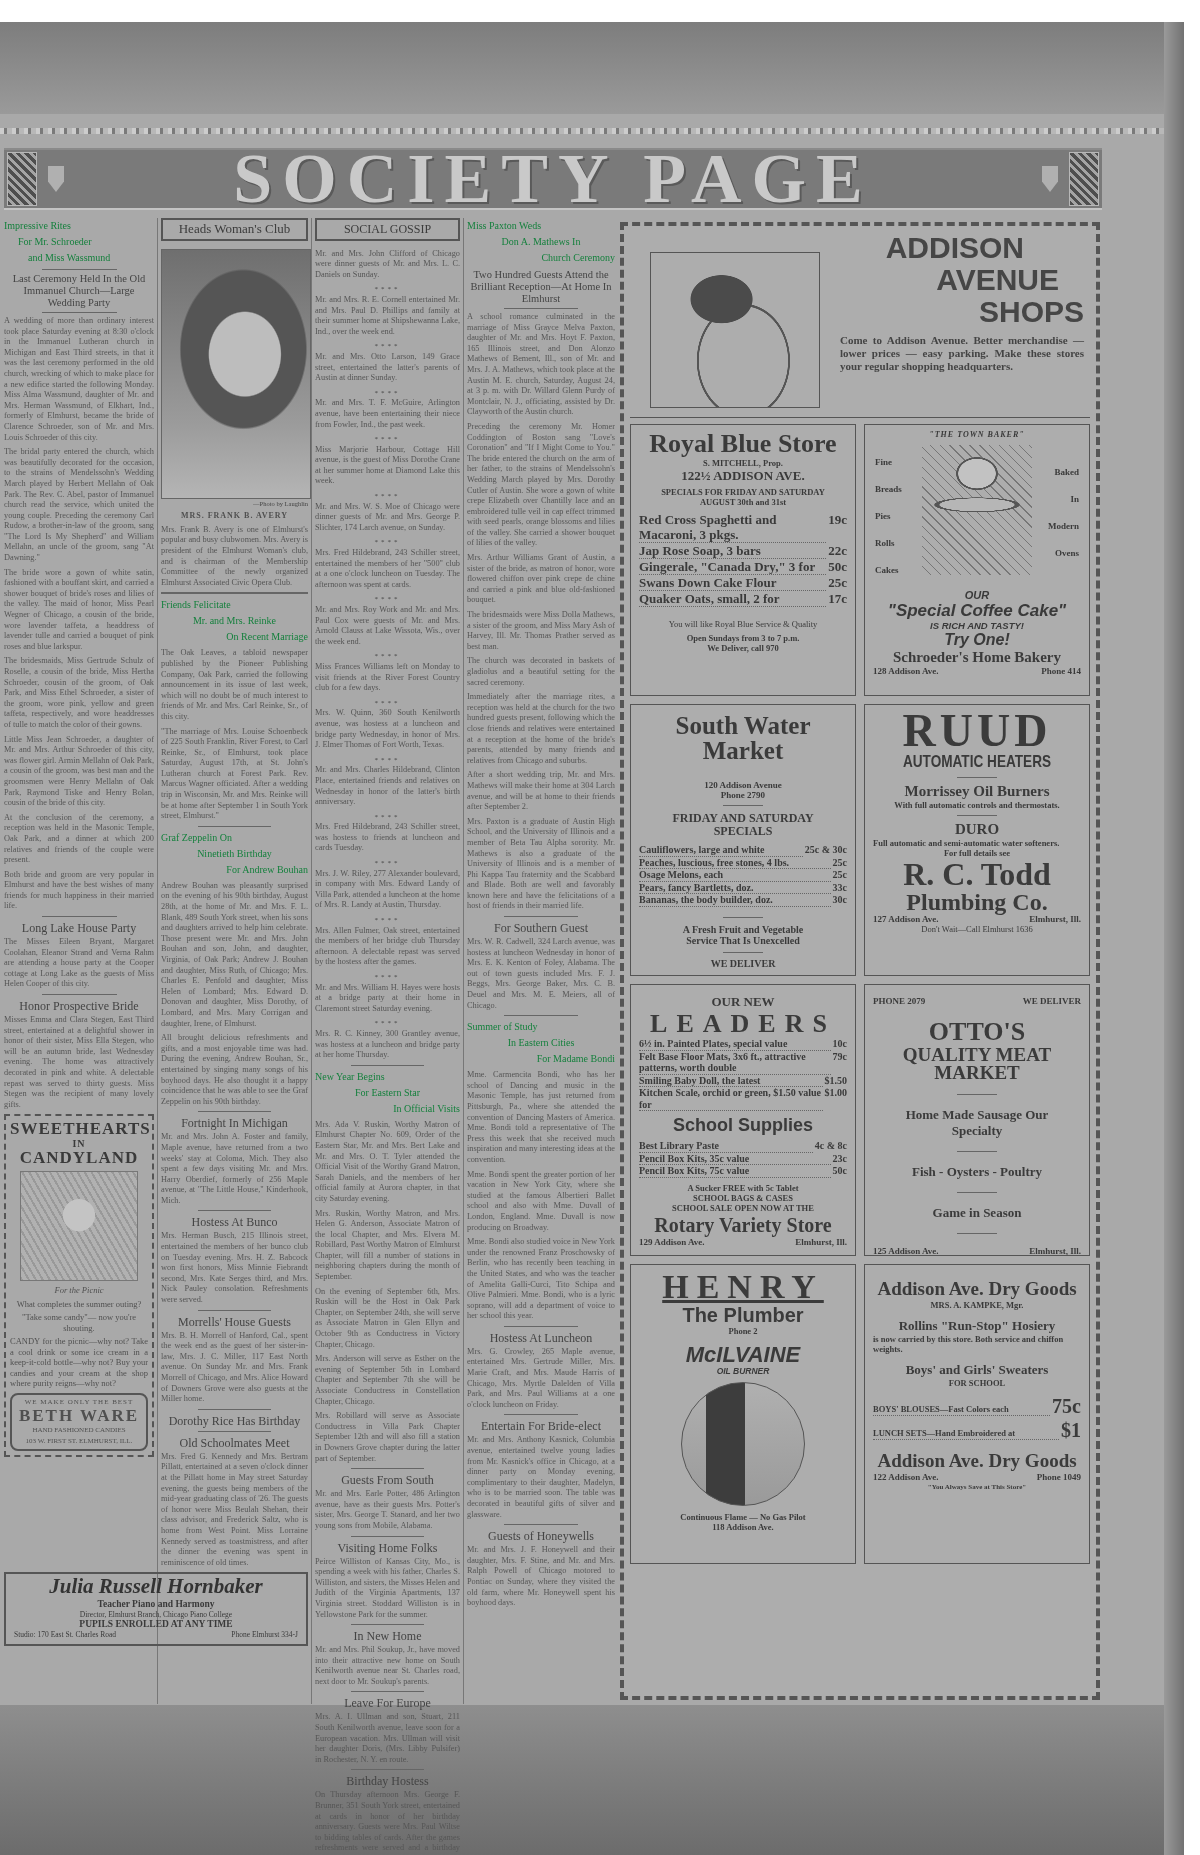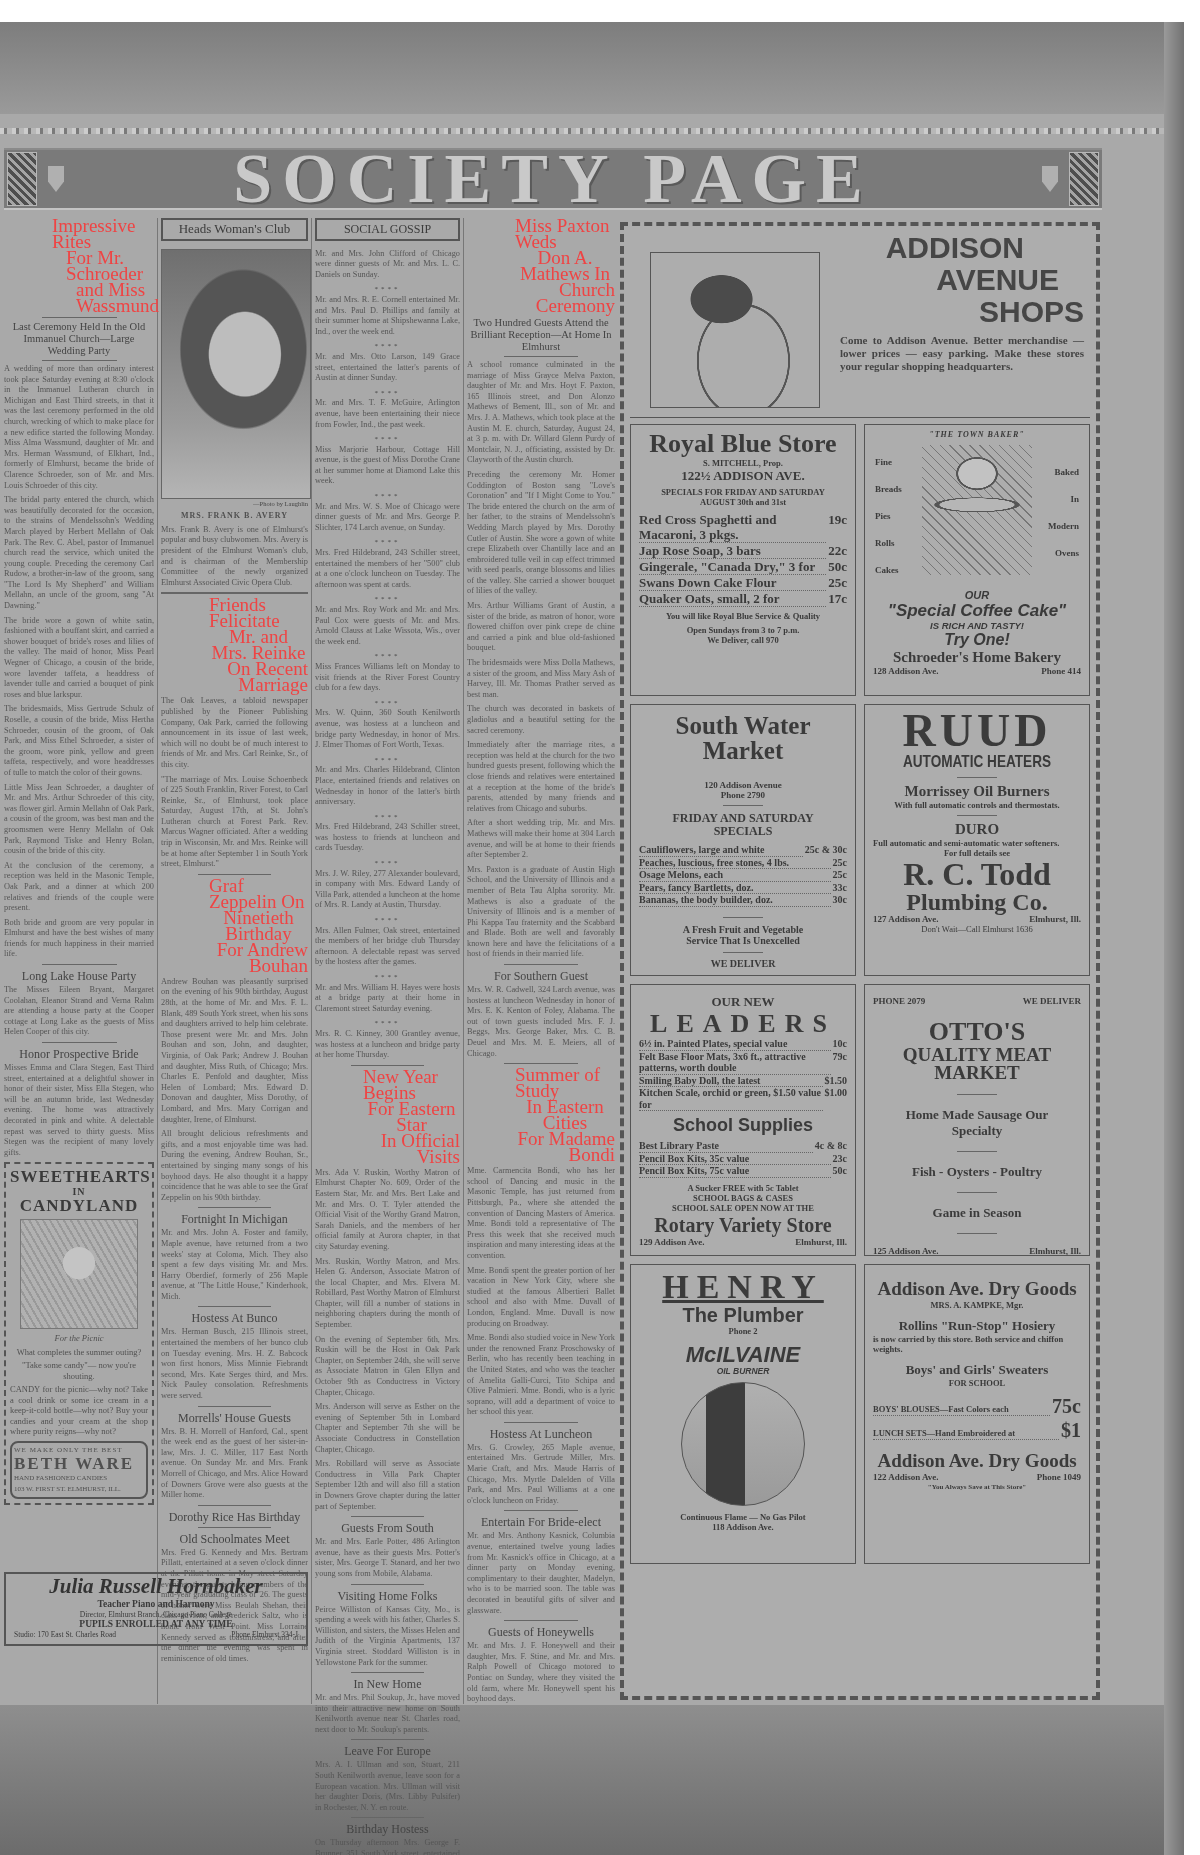--- a/index.html
+++ b/index.html
@@ -13,38 +13,38 @@
   .scan-edge { position: absolute; right: 16px; top: 22px; width: 20px; height: 1833px; background: linear-gradient(90deg,#9a9a9a,#727272); }
 
   
   .masthead { position: absolute; left: 4px; top: 148px; width: 1098px; height: 62px; background: #7a7a7a; border-top: 2px solid #8a8a8a; border-bottom: 2px solid #c4c4c4; display: flex; align-items: center; }
   .mast-art { width: 30px; height: 54px; margin: 0 3px; background: repeating-linear-gradient(45deg,#4e4e4e 0 3px,#a4a4a4 3px 6px); border: 1px solid #b7b7b7; }
   .mast-shield { width: 16px; height: 26px; margin: 0 8px; background: #b0b0b0; clip-path: polygon(0 0,100% 0,100% 60%,50% 100%,0 60%); }
   .mast-title { flex: 1; text-align: center; font-family: "Liberation Serif", serif; font-size: 70px; font-weight: bold; letter-spacing: 10px; color: #c9c9c9; line-height: 58px; text-shadow: 2px 2px 0 #5a5a5a; }
 
   .col { position: absolute; top: 218px; font-size: 8.3px; line-height: 10.6px; color: #505050; }
   .col-rule { position: absolute; top: 218px; width: 1px; height: 1486px; background: #777; }
-  .hl { text-align: center; font-size: 19px; line-height: 16px; color: #ef4444; margin-bottom: 3px; margin-left: 48px; }
+  .hl { text-align: center; font-size: 10px; line-height: 16px; color: #15803d; margin-bottom: 3px; }
   .hl-l { text-align: left; }
   .hl-sm { font-size: 12px; line-height: 13px; text-align: center; color: #444; margin: 5px 0 2px; }
   .deck { text-align: center; font-size: 10.5px; line-height: 12px; color: #444; margin: 3px 0; }
   .body { text-align: justify; color: #555; margin-bottom: 4px; }
   .stars { text-align: center; letter-spacing: 3px; font-size: 7px; color: #444; }
   .rule-short { width: 50%; height: 1px; background: #666; margin: 3px auto; }
   .boxhead { border: 2px solid #555; text-align: center; font-size: 13px; padding: 4px 0; margin-bottom: 8px; color: #3c3c3c; }
 
   .photo { width: 150px; height: 250px; margin: 0 auto; background: radial-gradient(ellipse 40% 28% at 56% 42%, #bdbdbd 0 60%, transparent 62%), radial-gradient(ellipse 60% 45% at 55% 40%, #555 0 70%, transparent 72%), linear-gradient(#6f6f6f,#9b9b9b 70%,#b5b5b5); border: 1px solid #666; }
   .credit { text-align: right; font-size: 6.5px; color: #444; }
   .caption { text-align: center; font-size: 8px; font-weight: bold; letter-spacing: 1px; margin: 2px 0 3px; }
 
   .candy-ad { border: 2px dashed #555; padding: 4px; margin-top: 4px; }
   .candy-title { text-align: center; font-weight: bold; font-size: 17px; color: #3a3a3a; letter-spacing: 1px; line-height: 18px; }
   .candy-art { height: 110px; margin: 4px 10px; background: radial-gradient(circle at 50% 40%, #c4c4c4 0 18%, transparent 19%), repeating-linear-gradient(60deg,#999 0 2px,#b1b1b1 2px 6px); border: 1px solid #777; }
   .candy-text { text-align: center; font-size: 8.5px; line-height: 10.5px; margin: 3px 0; }
-  .beth { border: 2px solid #555; border-radius: 8px; text-align: left; margin-top: 4px; padding: 2px; }
+  .beth { border: 2px solid #555; border-radius: 8px; text-align: center; margin-top: 4px; padding: 2px; }
   .beth-top { font-size: 7px; letter-spacing: 1px; }
   .beth-name { font-size: 17px; font-weight: bold; letter-spacing: 2px; line-height: 18px; }
   .beth-sub { font-size: 7px; }
 
   .julia { position: absolute; left: 4px; top: 1572px; width: 304px; height: 74px; border: 2px solid #555; text-align: center; }
   .julia-name { font-family: "Liberation Serif", serif; font-weight: bold; font-size: 21px; line-height: 25px; color: #333; font-style: italic; }
   .julia-line { font-size: 9.5px; font-weight: bold; line-height: 11px; }
   .julia-small { font-size: 7.5px; line-height: 9px; }
   .julia-foot { display: flex; justify-content: space-between; font-size: 7.5px; padding: 0 8px; }
 
@@ -320,21 +320,21 @@
           <span>50c</span>
         </div>
       <div class="item lg-item">
           <span class="name">Swans Down Cake Flour</span>
           <span>25c</span>
         </div>
       <div class="item lg-item">
           <span class="name">Quaker Oats, small, 2 for</span>
           <span>17c</span>
         </div>
-      <div class="small" style="font-weight:bold;margin-top:4px;">You will like Royal Blue Service &amp; Quality</div>
+      <div class="small" style="font-weight:normal;margin-top:12px;">You will like Royal Blue Service &amp; Quality</div>
       <div class="small" style="font-weight:bold;margin-top:4px;">Open Sundays from 3 to 7 p.m.</div>
       <div class="small" style="font-weight:bold;">We Deliver, call 970</div>
     </div>
 
     <div class="adbox bakery">
       <div style="font-size:8px;font-style:italic;font-weight:bold;letter-spacing:1px;">"THE TOWN BAKER"</div>
       <div class="bakery-side" style="left:10px;text-align:left;">
         <div>Fine</div>
         <div>Breads</div>
         <div>Pies</div>

